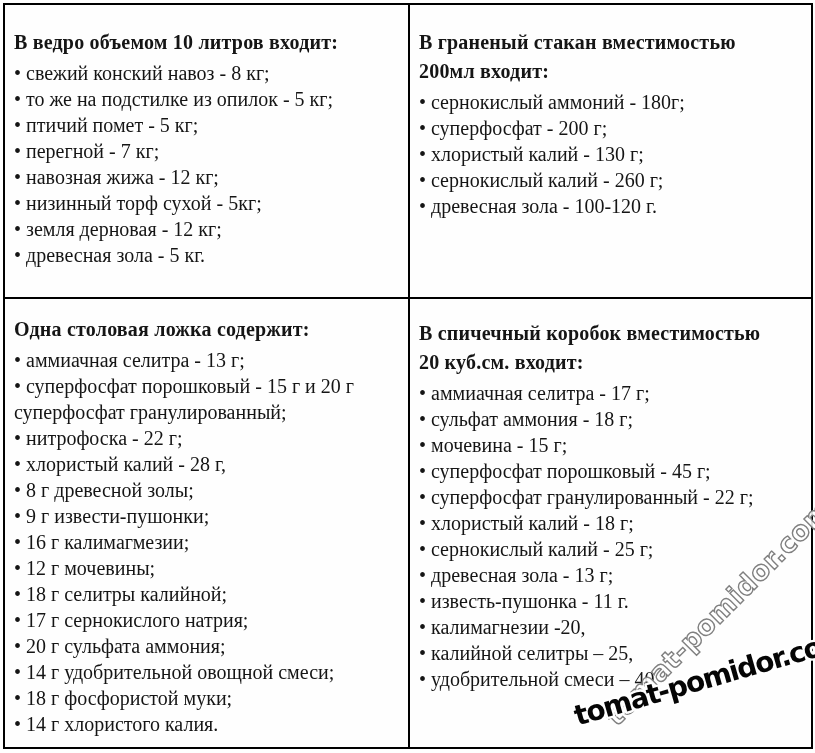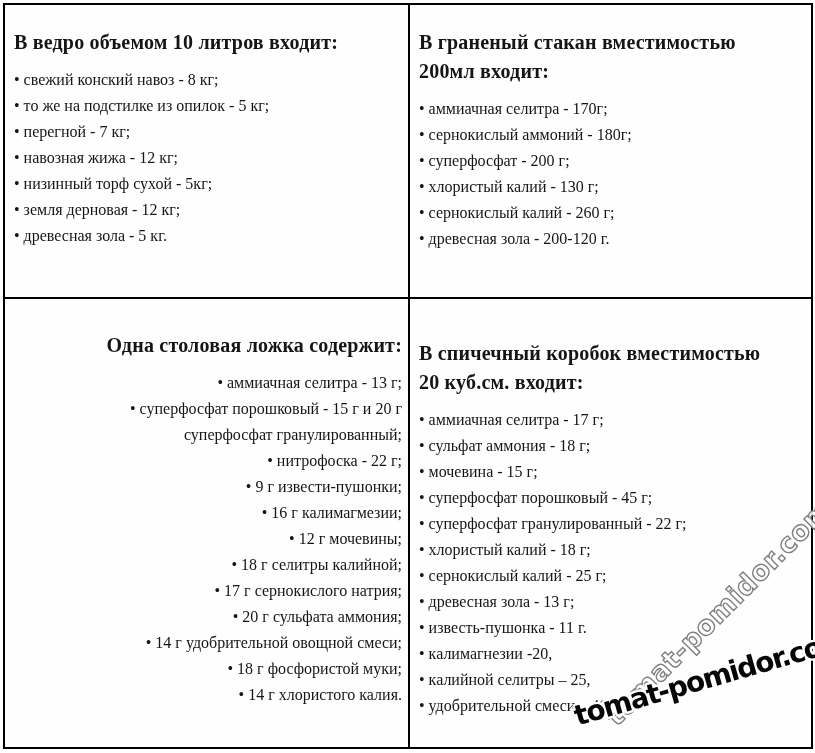--- a/index.html
+++ b/index.html
@@ -4,24 +4,24 @@
 <style>
   html,body{margin:0;padding:0;background:#fff;}
   #page{position:relative;width:815px;height:753px;background:#ffffff;overflow:hidden;
         font-family:"Liberation Serif", serif;color:#151515;}
   .table{position:absolute;left:3px;top:3px;width:806px;height:742px;border:2px solid #000;background:#fefefe;}
   .divider-v{position:absolute;left:403px;top:0;width:2px;height:100%;background:#000;}
   .divider-h{position:absolute;left:0;top:292px;width:100%;height:2px;background:#000;}
   .cell{position:absolute;overflow:hidden;box-sizing:border-box;padding:23px 6px 0 9px;}
   .cell-tl{left:0;top:0;width:403px;height:292px;}
   .cell-tr{left:405px;top:0;right:0;height:292px;border-radius:31px;}
-  .cell-bl{left:0;top:294px;width:403px;bottom:0;padding-top:32px;text-align:right;}
-  .cell-br{left:405px;top:294px;right:0;bottom:0;padding-top:40px;}
+  .cell-bl{left:0;top:294px;width:403px;bottom:0;padding-top:16px;}
+  .cell-br{left:405px;top:294px;right:0;bottom:0;padding-top:20px;}
   .cell-title{font-weight:bold;font-size:20px;line-height:29px;letter-spacing:0.2px;}
-  .cell-lines{font-size:16px;line-height:26px;margin-top:10px;}
+  .cell-lines{font-size:20px;line-height:26px;margin-top:3px;}
   .cell-lines div{white-space:nowrap;}
   
   .wm{position:absolute;white-space:nowrap;pointer-events:none;
       font-family:"DejaVu Sans", sans-serif;}
   .wm-outline{left:610px;top:705px;transform:rotate(-45deg);transform-origin:0 50%;
       font-size:27px;font-weight:600;letter-spacing:0.5px;
       color:rgba(255,255,255,0.88);-webkit-text-stroke:1.4px #808080;}
   .wm-solid{left:575px;top:700px;transform:rotate(-16deg);transform-origin:0 50%;
       font-size:28px;font-weight:bold;letter-spacing:-1.5px;color:#050505;
       text-shadow:-2px 0 0 #fff,2px 0 0 #fff,0 -2px 0 #fff,0 2px 0 #fff,
@@ -34,52 +34,54 @@
 <div id="page">
   <div class="table">
 
     <div class="cell cell-tl">
       <div class="cell-title">
           <div>В ведро объемом 10 литров входит:</div>
         </div>
       <div class="cell-lines">
           <div>• свежий конский навоз - 8 кг;</div>
           <div>• то же на подстилке из опилок - 5 кг;</div>
+          <div>• птичий помет - 5 кг;</div>
           <div>• перегной - 7 кг;</div>
           <div>• навозная жижа - 12 кг;</div>
           <div>• низинный торф сухой - 5кг;</div>
           <div>• земля дерновая - 12 кг;</div>
           <div>• древесная зола - 5 кг.</div>
         </div>
     </div>
 
     <div class="cell cell-tr">
       <div class="cell-title">
           <div>В граненый стакан вместимостью</div>
           <div>200мл входит:</div>
         </div>
       <div class="cell-lines">
-          <div>• аммиачная селитра - 170г;</div>
           <div>• сернокислый аммоний - 180г;</div>
           <div>• суперфосфат - 200 г;</div>
           <div>• хлористый калий - 130 г;</div>
           <div>• сернокислый калий - 260 г;</div>
-          <div>• древесная зола - 200-120 г.</div>
+          <div>• древесная зола - 100-120 г.</div>
         </div>
     </div>
 
     <div class="cell cell-bl">
       <div class="cell-title">
           <div>Одна столовая ложка содержит:</div>
         </div>
       <div class="cell-lines">
           <div>• аммиачная селитра - 13 г;</div>
           <div>• суперфосфат порошковый - 15 г и 20 г</div>
           <div>суперфосфат гранулированный;</div>
           <div>• нитрофоска - 22 г;</div>
+          <div>• хлористый калий - 28 г,</div>
+          <div>• 8 г древесной золы;</div>
           <div>• 9 г извести-пушонки;</div>
           <div>• 16 г калимагмезии;</div>
           <div>• 12 г мочевины;</div>
           <div>• 18 г селитры калийной;</div>
           <div>• 17 г сернокислого натрия;</div>
           <div>• 20 г сульфата аммония;</div>
           <div>• 14 г удобрительной овощной смеси;</div>
           <div>• 18 г фосфористой муки;</div>
           <div>• 14 г хлористого калия.</div>
         </div>

